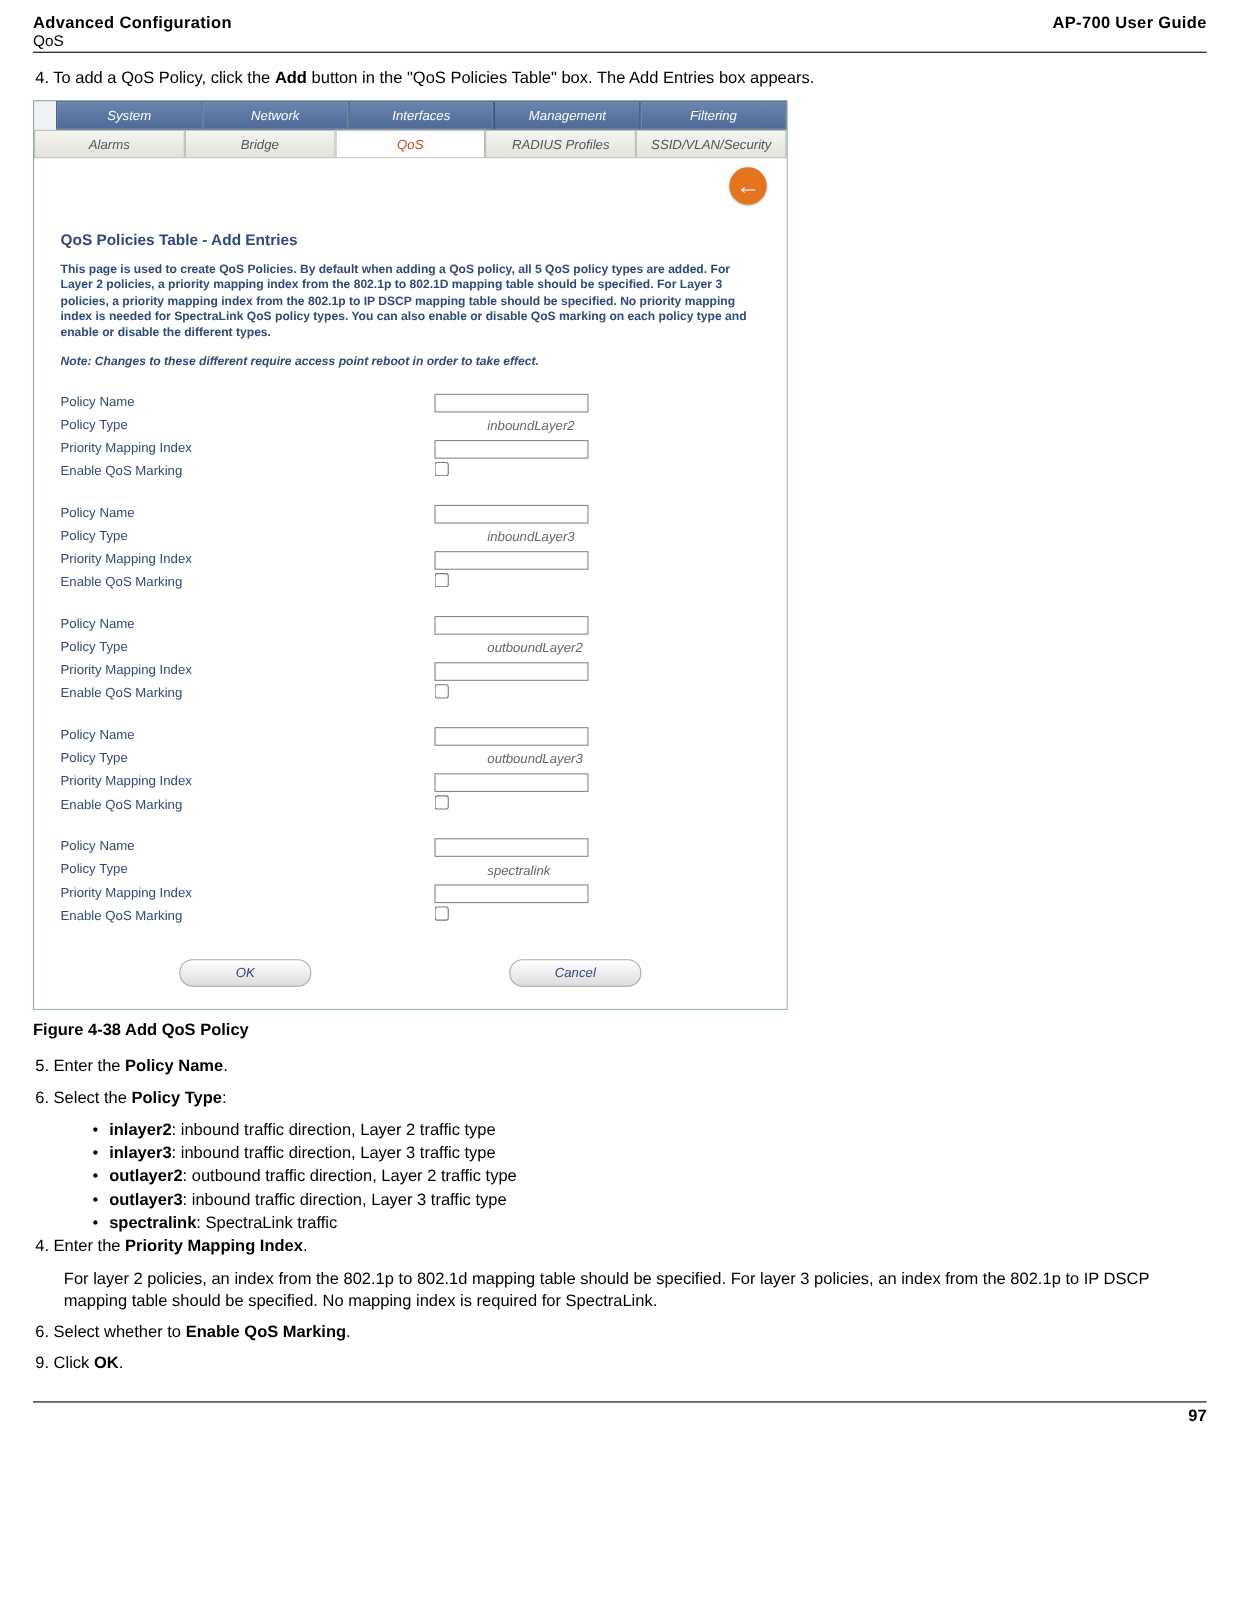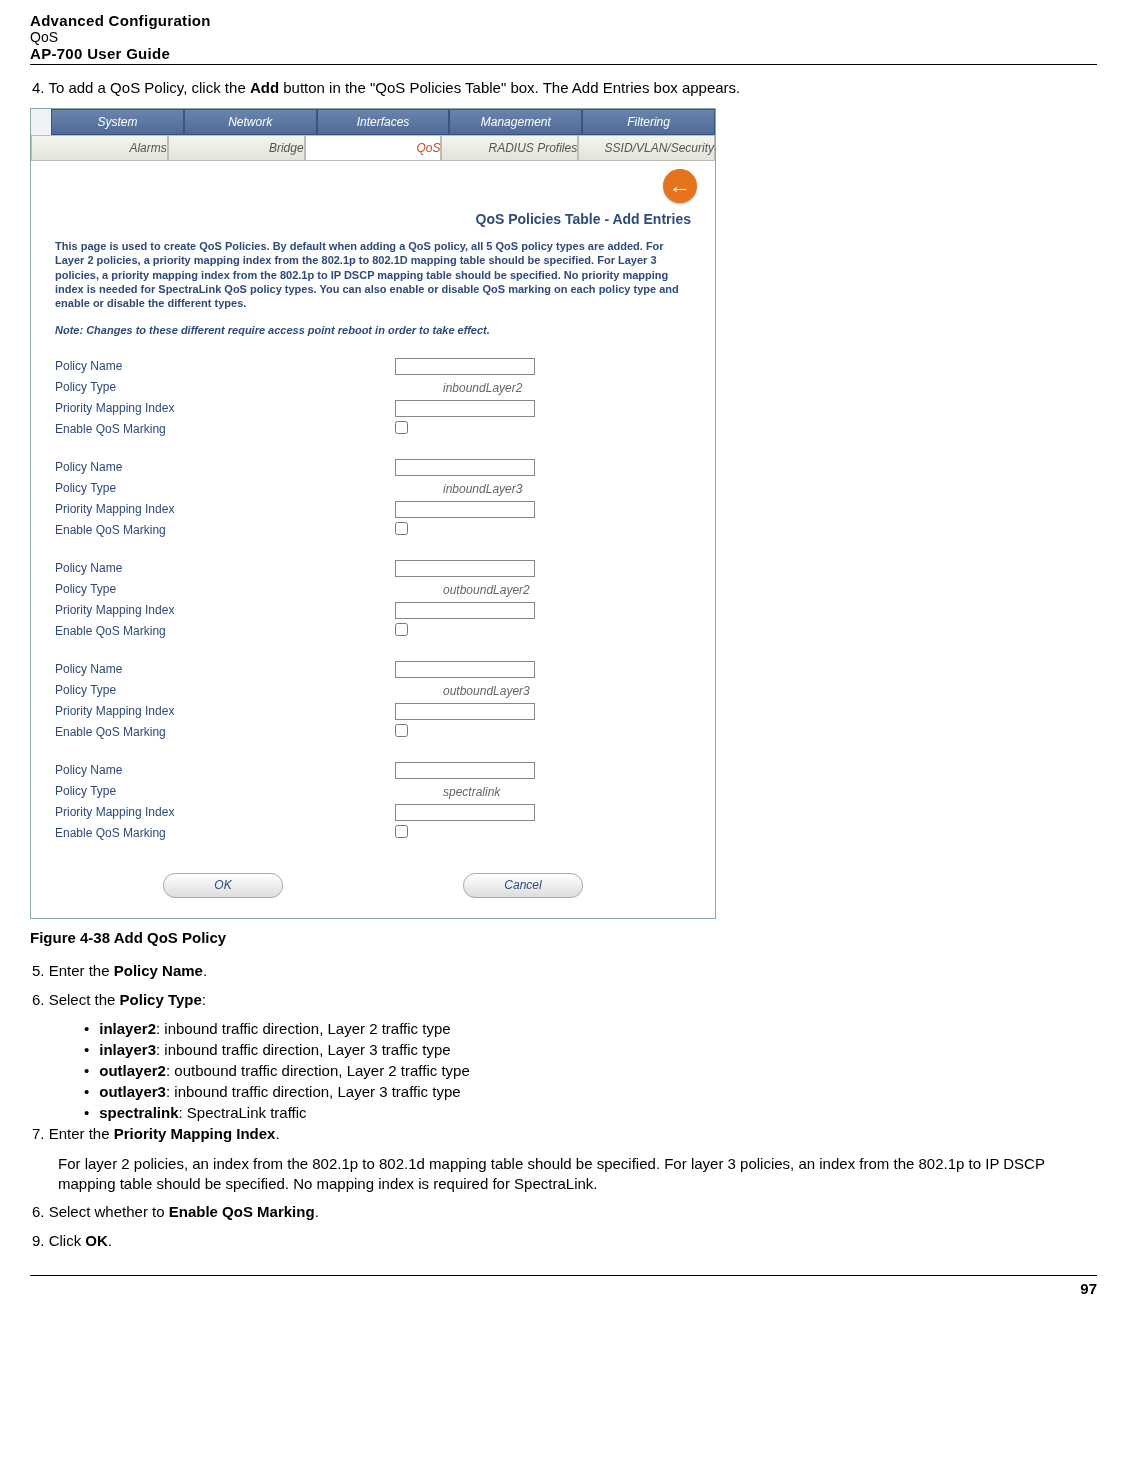--- a/index.html
+++ b/index.html
@@ -1,33 +1,33 @@
 <!DOCTYPE html>
 <html><head>
   <meta charset="utf-8">
   <style>
     * { box-sizing: border-box; margin: 0; padding: 0; }
     body { font-family: Arial, Helvetica, sans-serif; font-size: 14px; color: #000; background: #fff; width: 1127px; }
     .page { padding: 0 30px; }
-    .header { display: flex; justify-content: space-between; padding: 12px 0 2px 0; flex-direction: column; }
+    .header { display: flex; justify-content: space-between; padding: 12px 0 2px 0; }
     .header-left { font-weight: bold; font-size: 15px; letter-spacing: 0.3px; }
     .header-sub { font-weight: normal; font-size: 14px; }
     .header-right { font-weight: bold; font-size: 15px; letter-spacing: 0.3px; }
     .hr-top { border: 0; border-top: 1px solid #000; margin-bottom: 14px; }
     .step { margin: 0 0 12px 2px; font-size: 15px; }
     .bold { font-weight: bold; }
     .screenshot { border: 1px solid #8aa; width: 686px; background: #eff3f6; margin: 0 0 10px 0; }
     .tabs-row { display: flex; padding-left: 20px; }
     .tab-outer { flex: 1; background: linear-gradient(#6a84ad,#4e6a96); color: #fff; border: 1px solid #3a557c; font-size: 12px; text-align: center; padding: 5px 0; font-style: italic; }
     .tabs-row2 { display: flex; }
-    .tab-inner { flex: 1; background: linear-gradient(#f5f5f0,#e3e3da); border: 1px solid #bdbdb1; font-size: 12px; font-style: italic; padding: 5px 0; text-align: right; color: #555; }
+    .tab-inner { flex: 1; background: linear-gradient(#f5f5f0,#e3e3da); border: 1px solid #bdbdb1; font-size: 12px; font-style: italic; padding: 5px 0; text-align: center; color: #555; }
     .tab-inner.active { background: #fff; color: #c74a1b; }
     .ss-body { background: #fff; padding: 10px 24px 6px 24px; position: relative; min-height: 720px; }
     .back-btn { position: absolute; right: 18px; top: 8px; width: 34px; height: 34px; border-radius: 17px; background: #e6731e; color: #fff; display: flex; align-items: center; justify-content: center; font-size: 22px; box-shadow: 0 1px 2px rgba(0,0,0,.3); }
-    .ss-title { color: #2e4a7a; font-weight: bold; font-size: 14px; margin: 40px 0 12px 0; text-align: right; }
+    .ss-title { color: #2e4a7a; font-weight: bold; font-size: 14px; margin: 56px 0 12px 0; }
     .ss-desc { color: #2e4a7a; font-weight: bold; font-size: 11px; line-height: 1.3; margin-bottom: 14px; }
     .ss-note { color: #2e4a7a; font-style: italic; font-weight: bold; font-size: 11px; margin-bottom: 20px; }
     .grp { margin-bottom: 18px; }
     .row { display: flex; align-items: center; height: 20px; margin-bottom: 1px; }
     .row-label { width: 340px; color: #2e4a7a; font-size: 12px; }
     .row-field input[type=text] { width: 140px; height: 17px; border: 1px solid #888; font-size: 11px; padding: 0 2px; }
     .row-field .ptype { font-style: italic; color: #666; font-size: 12px; margin-left: 48px; }
     .row-field input[type=checkbox] { width: 13px; height: 13px; }
     .btns { display: flex; justify-content: space-between; width: 420px; margin: 30px auto 14px auto; }
     .ovalbtn { width: 120px; height: 25px; background: linear-gradient(#fff,#ddd); border: 1px solid #aaa; border-radius: 12px; font-size: 12px; text-align: center; line-height: 23px; font-style: italic; color: #2d4b7b; }
@@ -190,21 +190,21 @@
   </p>
   <ul class="bullets">
     <li><span class="bold">inlayer2</span><span>: inbound traffic direction, Layer 2 traffic type</span></li>
     <li><span class="bold">inlayer3</span><span>: inbound traffic direction, Layer 3 traffic type</span></li>
     <li><span class="bold">outlayer2</span><span>: outbound traffic direction, Layer 2 traffic type</span></li>
     <li><span class="bold">outlayer3</span><span>: inbound traffic direction, Layer 3 traffic type</span></li>
     <li><span class="bold">spectralink</span><span>: SpectraLink traffic</span></li>
   </ul>
 
   <p class="step">
-    <span>7.  Enter the </span><span class="bold">Priority Mapping Index</span><span>.</span>
+    <span>4.  Enter the </span><span class="bold">Priority Mapping Index</span><span>.</span>
   </p>
   <p class="para">For layer 2 policies, an index from the 802.1p to 802.1d mapping table should be specified. For layer 3 policies, an index from the 802.1p to IP DSCP mapping table should be specified. No mapping index is required for SpectraLink.</p>
   <p class="step">
     <span>6.  Select whether to </span><span class="bold">Enable QoS Marking</span><span>.</span>
   </p>
   <p class="step">
     <span>9.  Click </span><span class="bold">OK</span><span>.</span>
   </p>
 
   <div class="footer">97</div>

